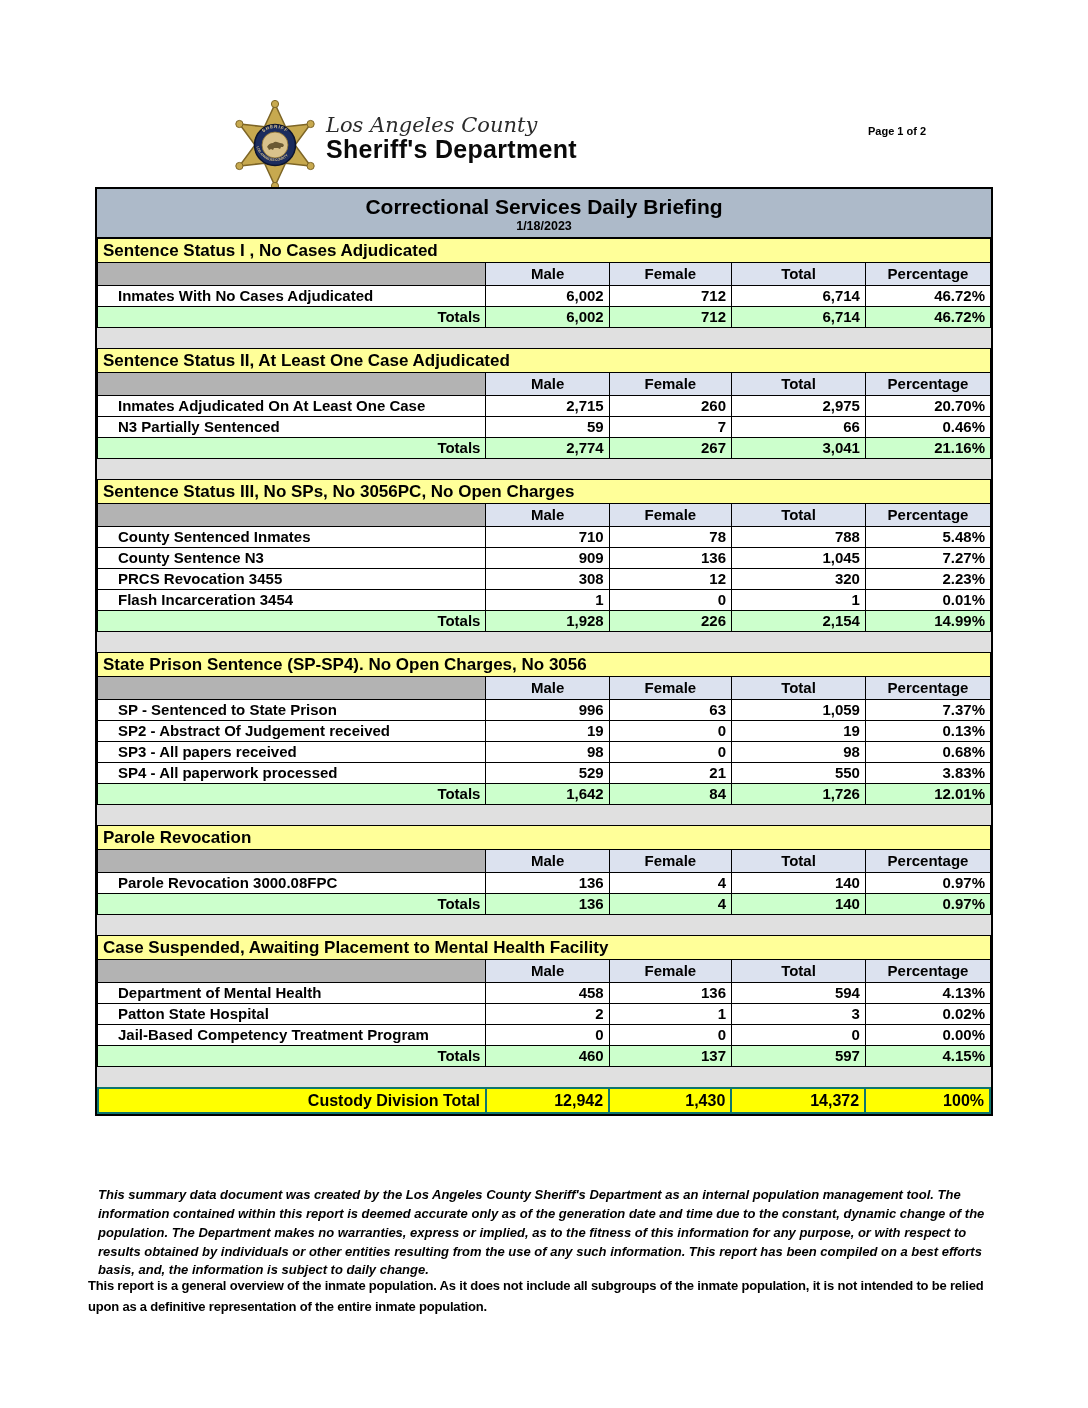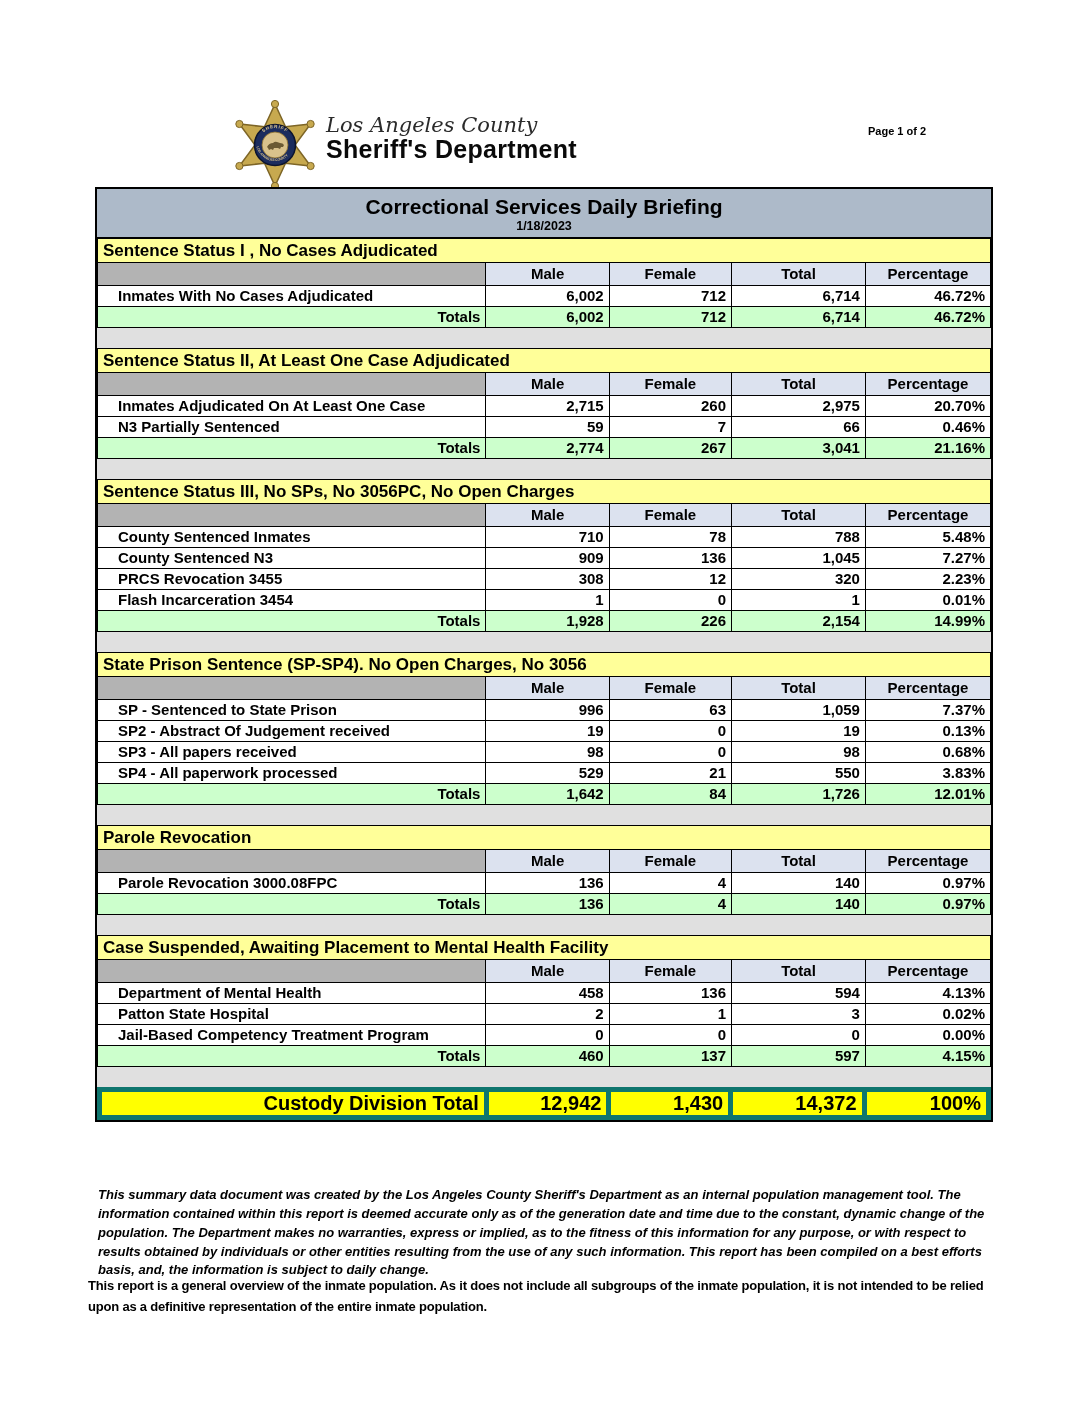--- a/index.html
+++ b/index.html
@@ -27,21 +27,21 @@
 
   tr.shdr td { background:#ffff99; border:1px solid #000; font-weight:bold; font-size:17px; height:23px; line-height:23px; padding:0 5px; }
   tr.chdr td { background:#dce2ef; border:1px solid #000; font-weight:bold; font-size:15px; text-align:center; height:20px; line-height:20px; }
   tr.chdr td.corner { background:#b3b3b3; }
   tr.drow td { background:#ffffff; border:1px solid #000; font-weight:bold; font-size:15px; height:20px; line-height:20px; }
   tr.trow td { background:#ccffcc; border:1px solid #000; font-weight:bold; font-size:15px; height:20px; line-height:20px; }
   td.lbl { text-align:left; padding:0 20px; }
   td.rlbl { text-align:right; padding:0 5px; }
   td.num { text-align:right; padding:0 5px; }
   .gap { height:20px; background:#e0e0e0; }
-  table.grand td { background:#ffff00; border:5px solid #0f766e; font-weight:bold; font-size:20px; height:23px; line-height:23px; }
+  table.grand td { background:#ffff00; border:2px solid #0f766e; font-weight:bold; font-size:16px; height:23px; line-height:23px; }
 
   
   .disclaimer { position:absolute; left:98px; top:1186px; width:890px; font-size:13px; font-weight:bold; font-style:italic; line-height:1.45; }
   .overview { position:absolute; left:88px; top:1276px; width:902px; font-size:13px; font-weight:bold; line-height:1.6; letter-spacing:-0.2px; }
 </style>
 </head>
 <body>
 
 <div class="page">
 
@@ -181,21 +181,21 @@
         <td>Percentage</td>
       </tr>
       <tr class="drow">
         <td class="lbl">County Sentenced Inmates</td>
         <td class="num">710</td>
         <td class="num">78</td>
         <td class="num">788</td>
         <td class="num">5.48%</td>
       </tr>
       <tr class="drow">
-        <td class="lbl">County Sentenced N3</td>
+        <td class="lbl">County Sentence N3</td>
         <td class="num">909</td>
         <td class="num">136</td>
         <td class="num">1,045</td>
         <td class="num">7.27%</td>
       </tr>
       <tr class="drow">
         <td class="lbl">PRCS Revocation 3455</td>
         <td class="num">308</td>
         <td class="num">12</td>
         <td class="num">320</td>

